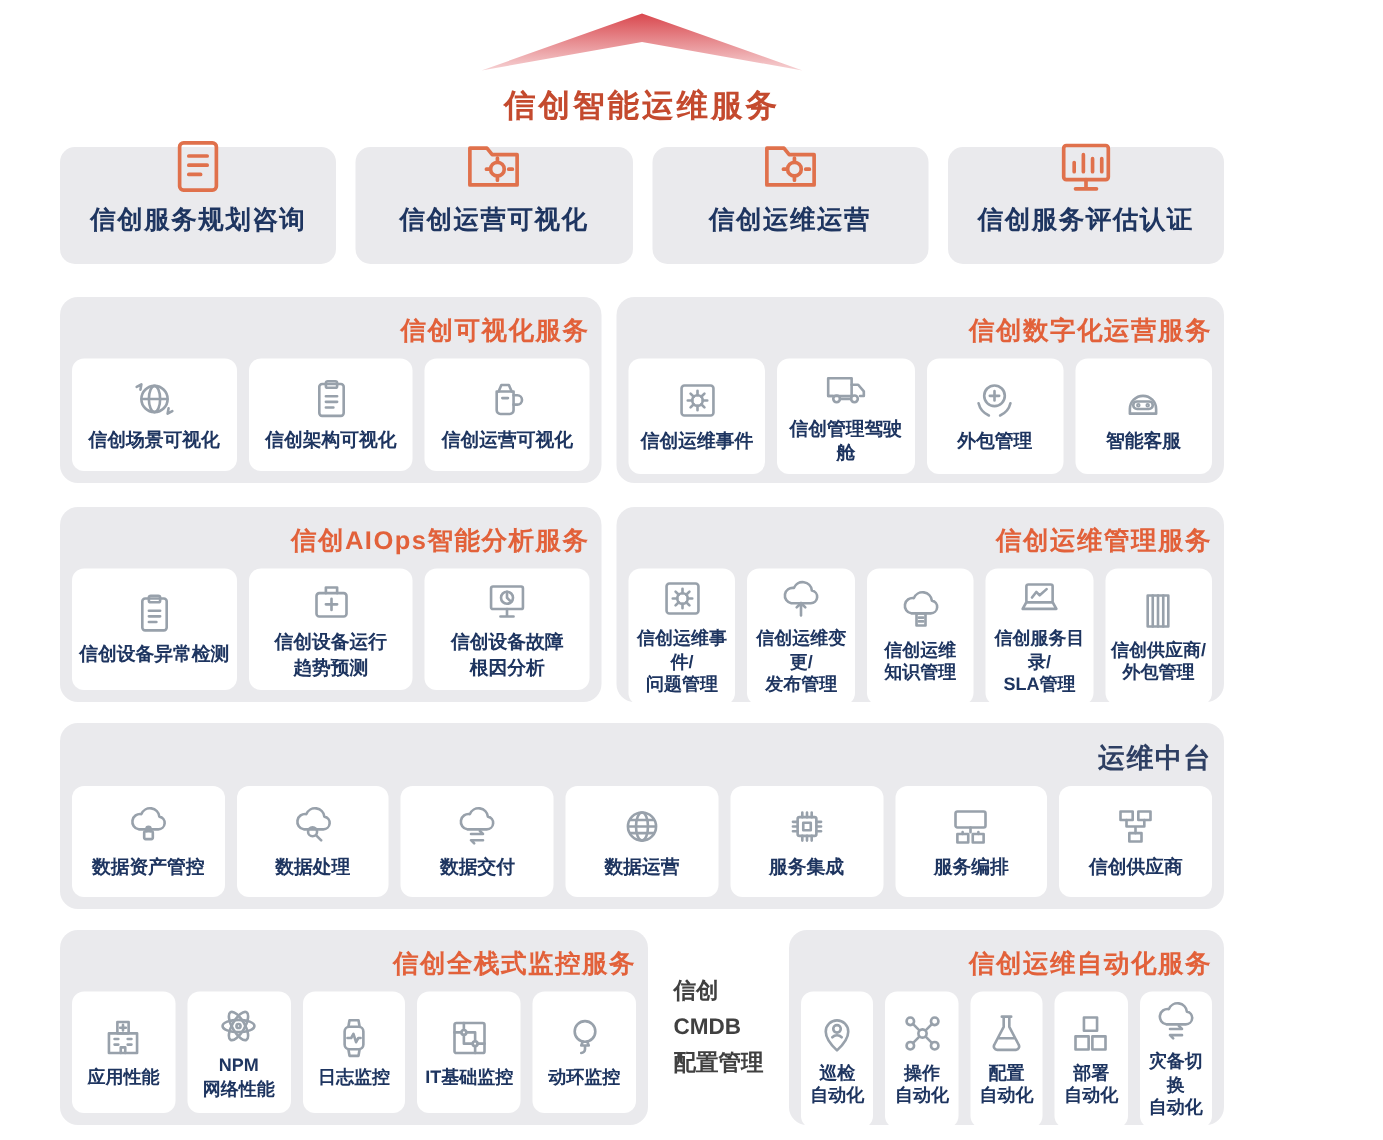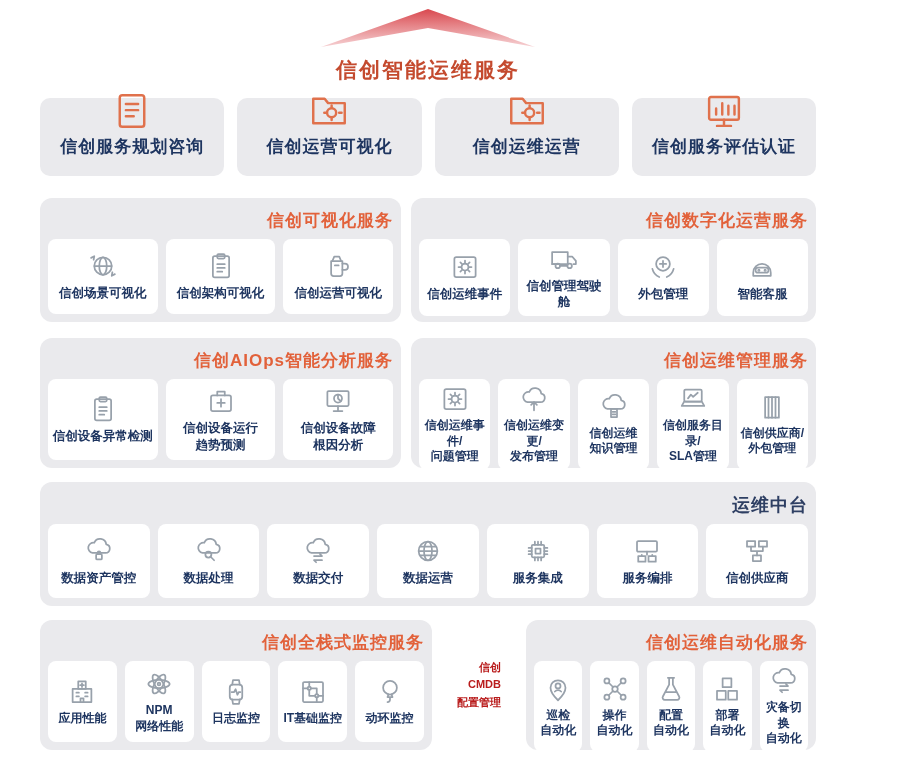--- a/index.html
+++ b/index.html
@@ -30,22 +30,22 @@
   .panel-title.dark { color: #2e3f63; font-size: 18px; }
   .cards { display: flex; gap: 8px; flex: 1; }
   .card { flex: 1; background: #ffffff; border-radius: 8px; display: flex; flex-direction: column;
     align-items: center; justify-content: center; padding: 5px 2px; }
   .ic { width: 30px; height: 30px; color: #98a1ab; flex: 0 0 auto; }
   .clabel { font-size: 12.5px; font-weight: bold; color: #1e3560; text-align: center;
     line-height: 1.3; margin-top: 4px; white-space: pre-line; }
   .dense .clabel { font-size: 12px; }
 
   .cmdb { flex: 0 0 74px; display: flex; flex-direction: column; align-items: center;
-    justify-content: center; color: #b91c1c; font-weight: bold; font-size: 11px;
-    line-height: 1.6; text-align: right; white-space: pre-line; }
+    justify-content: center; color: #404040; font-weight: bold; font-size: 15px;
+    line-height: 1.6; text-align: left; white-space: pre-line; }
 
   svg.line { fill: none; stroke: currentColor; stroke-width: 1.4; stroke-linecap: round; stroke-linejoin: round; }
   .w361 { flex: 0 0 361px; } .wrest { flex: 1; } .w392 { flex: 0 0 392px; }
 </style>
 </head>
 <body>
 
 <svg width="0" height="0" style="position:absolute" aria-hidden="true">
 <defs>
   <linearGradient id="ag" x1="0" y1="0" x2="0" y2="1">

